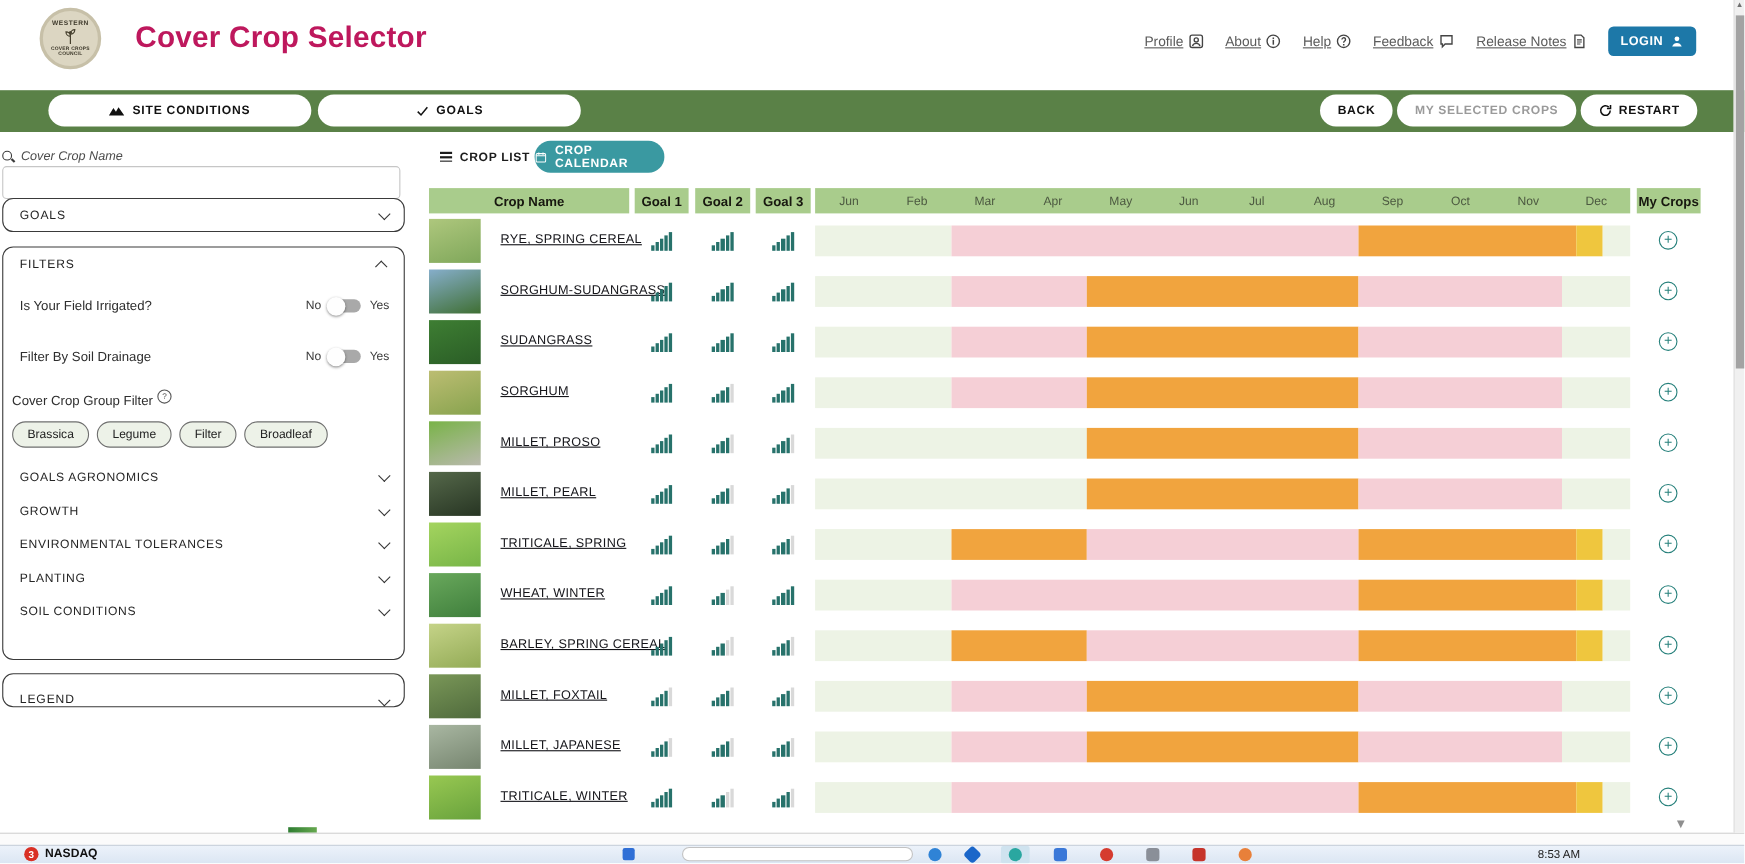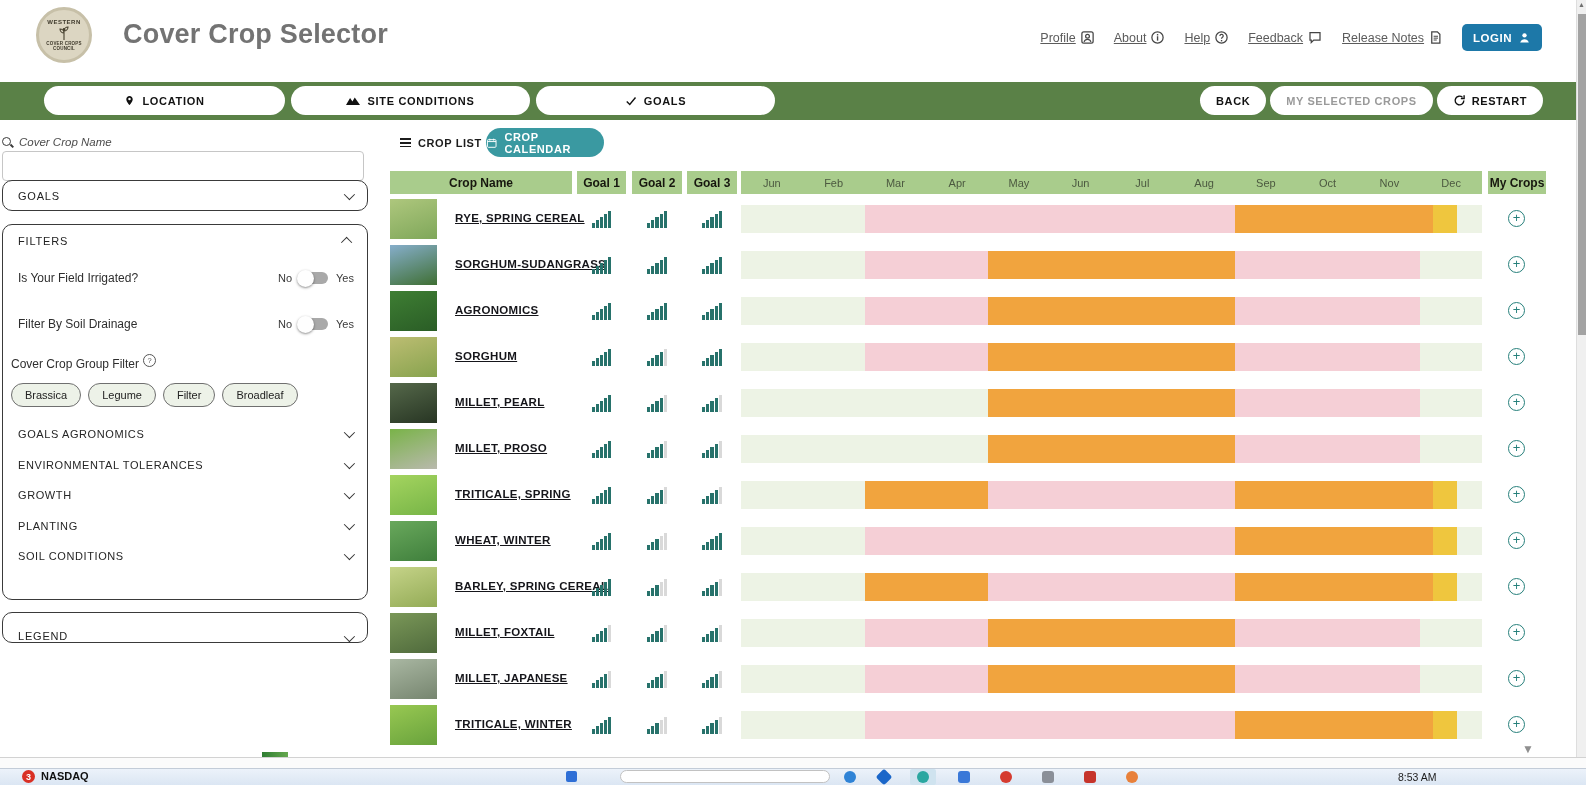--- a/index.html
+++ b/index.html
@@ -7,21 +7,21 @@
   body{font-family:"Liberation Sans",sans-serif;-webkit-font-smoothing:antialiased;}
   .app{position:relative;width:1586px;height:785px;overflow:hidden;background:#fff;}
 
   
   .header{position:absolute;left:0;top:0;width:100%;height:82px;background:#fff;}
   .logo{position:absolute;left:36px;top:7px;width:56px;height:56px;border-radius:50%;
         background:#dcd6c2;border:3px solid #c7c0a8;box-sizing:border-box;
         display:flex;flex-direction:column;align-items:center;justify-content:center;color:#3d382a;}
   .logo .lt{font-size:6px;font-weight:bold;letter-spacing:.5px;}
   .logo .lb{font-size:4.5px;font-weight:bold;letter-spacing:.2px;text-align:center;line-height:5px;}
-  .page-title{position:absolute;left:123px;top:19px;font-size:27px;font-weight:700;color:#737373;letter-spacing:.2px;}
+  .page-title{position:absolute;left:123px;top:19px;font-size:27px;font-weight:700;color:#be185d;letter-spacing:.2px;}
   .hlinks{position:absolute;right:44px;top:24px;display:flex;align-items:center;gap:19px;}
   .hlink{display:flex;align-items:center;gap:4px;color:#5b5b5b;font-size:12.5px;cursor:pointer;}
   .hlink u{text-decoration:underline;}
   .hlink svg{display:block;}
   .login-btn{display:flex;align-items:center;gap:6px;background:#1d78a8;color:#fff;font-size:11.5px;
              font-weight:700;letter-spacing:.5px;border-radius:5px;padding:7px 11px;cursor:pointer;}
 
   
   .stepbar{position:absolute;left:0;top:82px;width:100%;height:38px;background:#5a8147;}
   .steps{position:absolute;left:44px;top:4px;display:flex;gap:6px;}
@@ -85,21 +85,21 @@
   .h-crop{left:2px;width:182px;}
   .h-g1{left:189px;width:49px;}
   .h-g2{left:244px;width:50px;}
   .h-g3{left:299px;width:50px;}
   .h-months{left:353px;width:741px;font-weight:400;}
   .h-months span{flex:1;text-align:center;font-size:11px;color:#4c5940;}
   .h-my{left:1100px;width:58px;}
   .rows{position:absolute;left:0;top:76px;width:100%;}
   .crow{position:relative;height:46px;}
   .thumb{position:absolute;left:2px;top:3px;width:47px;height:40px;}
-  .crop-name{position:absolute;left:67px;top:16px;font-size:11.5px;font-weight:700;letter-spacing:.3px;
+  .crop-name{position:absolute;left:67px;top:16px;font-size:11.5px;font-weight:400;letter-spacing:.3px;
              color:#15151a;text-decoration:underline;cursor:pointer;white-space:nowrap;}
   .goal-cell{position:absolute;top:0;height:46px;display:flex;align-items:center;justify-content:center;}
   .g1{left:189px;width:49px;} .g2{left:244px;width:50px;} .g3{left:299px;width:50px;}
   .bars{display:flex;align-items:flex-end;gap:1px;height:18px;}
   .bars i{display:block;width:3.2px;background:#d9d9d9;}
   .bars i.f{background:#27726b;}
   .band{position:absolute;left:353px;top:9px;width:741px;height:28px;}
   .band b{position:absolute;top:0;height:100%;}
   .addbtn{position:absolute;left:1120px;top:14px;width:17px;height:17px;border:1.6px solid #26807b;
           border-radius:50%;box-sizing:border-box;color:#26807b;cursor:pointer;}
@@ -187,26 +187,20 @@
         <svg width="13" height="13" viewBox="0 0 24 24">
           <circle cx="12" cy="8" r="4" fill="#fff"></circle>
             <path d="M4 21c1.5-4.5 4.5-6 8-6s6.5 1.5 8 6z" fill="#fff"></path>
         </svg>
       </span>
     </div>
   </div>
 
   <div class="stepbar">
     <div class="steps">
-      <div class="pill step1">
-        <svg width="11" height="13" viewBox="0 0 24 24">
-          <path d="M12 2c-3.9 0-7 3.1-7 7 0 5.2 7 13 7 13s7-7.8 7-13c0-3.9-3.1-7-7-7zm0 9.5A2.5 2.5 0 1 1 12 6a2.5 2.5 0 0 1 0 5.5z" fill="#111"></path>
-        </svg>
-        <span>LOCATION</span>
-      </div>
       <div class="pill step2">
         <svg width="14" height="10" viewBox="0 0 24 14">
           <path d="M0 14 L7 2 L11 8 L15 1 L24 14 Z" fill="#111"></path>
         </svg>
         <span>SITE CONDITIONS</span>
       </div>
       <div class="pill step3">
         <svg width="12" height="12" viewBox="0 0 24 24">
           <path d="M3.5 13l6 6L21 5" stroke="#111" stroke-width="2.8" fill="none"></path>
         </svg>
@@ -278,25 +272,25 @@
           <div class="chip">Legume</div>
           <div class="chip">Filter</div>
           <div class="chip">Broadleaf</div>
         </div>
       <div class="fsections">
           <div class="fsec">
             <span>GOALS AGRONOMICS</span>
             <span class="chev down"></span>
           </div>
           <div class="fsec">
+            <span>GROWTH</span>
+            <span class="chev down"></span>
+          </div>
+          <div class="fsec">
             <span>ENVIRONMENTAL TOLERANCES</span>
-            <span class="chev down"></span>
-          </div>
-          <div class="fsec">
-            <span>GROWTH</span>
             <span class="chev down"></span>
           </div>
           <div class="fsec">
             <span>PLANTING</span>
             <span class="chev down"></span>
           </div>
           <div class="fsec">
             <span>SOIL CONDITIONS</span>
             <span class="chev down"></span>
           </div>
@@ -425,21 +419,21 @@
             <b style="left: 16.6667%; width: 16.6667%; background: rgb(245, 207, 214);"></b>
             <b style="left: 33.3333%; width: 33.3333%; background: rgb(241, 164, 62);"></b>
             <b style="left: 66.6667%; width: 25%; background: rgb(245, 207, 214);"></b>
             <b style="left: 91.6667%; width: 8.33333%; background: rgb(237, 243, 229);"></b>
           </div>
     <div class="addbtn"></div>
   </div>
 
   <div class="crow">
     <div class="thumb" style="background: linear-gradient(160deg, rgb(62, 126, 51), rgb(42, 93, 38));"></div>
-    <span class="crop-name">AGRONOMICS</span>
+    <span class="crop-name">SUDANGRASS</span>
     <div class="goal-cell g1">
             <span class="bars">
               <i class="f" style="height: 5px;"></i>
               <i class="f" style="height: 8px;"></i>
               <i class="f" style="height: 11px;"></i>
               <i class="f" style="height: 14px;"></i>
               <i class="f" style="height: 17px;"></i>
             </span>
           </div>
     <div class="goal-cell g2">
@@ -504,22 +498,22 @@
             <b style="left: 0%; width: 16.6667%; background: rgb(237, 243, 229);"></b>
             <b style="left: 16.6667%; width: 16.6667%; background: rgb(245, 207, 214);"></b>
             <b style="left: 33.3333%; width: 33.3333%; background: rgb(241, 164, 62);"></b>
             <b style="left: 66.6667%; width: 25%; background: rgb(245, 207, 214);"></b>
             <b style="left: 91.6667%; width: 8.33333%; background: rgb(237, 243, 229);"></b>
           </div>
     <div class="addbtn"></div>
   </div>
 
   <div class="crow">
-    <div class="thumb" style="background: linear-gradient(160deg, rgb(85, 104, 74), rgb(39, 53, 35));"></div>
-    <span class="crop-name">MILLET, PEARL</span>
+    <div class="thumb" style="background: linear-gradient(160deg, rgb(121, 179, 72), rgb(185, 185, 173));"></div>
+    <span class="crop-name">MILLET, PROSO</span>
     <div class="goal-cell g1">
             <span class="bars">
               <i class="f" style="height: 5px;"></i>
               <i class="f" style="height: 8px;"></i>
               <i class="f" style="height: 11px;"></i>
               <i class="f" style="height: 14px;"></i>
               <i class="f" style="height: 17px;"></i>
             </span>
           </div>
     <div class="goal-cell g2">
@@ -543,22 +537,22 @@
     <div class="band">
             <b style="left: 0%; width: 33.3333%; background: rgb(237, 243, 229);"></b>
             <b style="left: 33.3333%; width: 33.3333%; background: rgb(241, 164, 62);"></b>
             <b style="left: 66.6667%; width: 25%; background: rgb(245, 207, 214);"></b>
             <b style="left: 91.6667%; width: 8.33333%; background: rgb(237, 243, 229);"></b>
           </div>
     <div class="addbtn"></div>
   </div>
 
   <div class="crow">
-    <div class="thumb" style="background: linear-gradient(160deg, rgb(121, 179, 72), rgb(185, 185, 173));"></div>
-    <span class="crop-name">MILLET, PROSO</span>
+    <div class="thumb" style="background: linear-gradient(160deg, rgb(85, 104, 74), rgb(39, 53, 35));"></div>
+    <span class="crop-name">MILLET, PEARL</span>
     <div class="goal-cell g1">
             <span class="bars">
               <i class="f" style="height: 5px;"></i>
               <i class="f" style="height: 8px;"></i>
               <i class="f" style="height: 11px;"></i>
               <i class="f" style="height: 14px;"></i>
               <i class="f" style="height: 17px;"></i>
             </span>
           </div>
     <div class="goal-cell g2">

